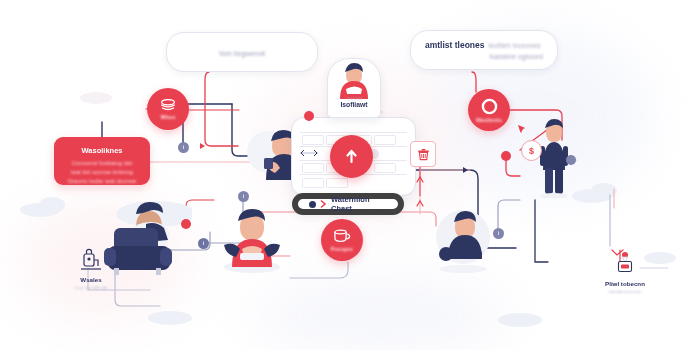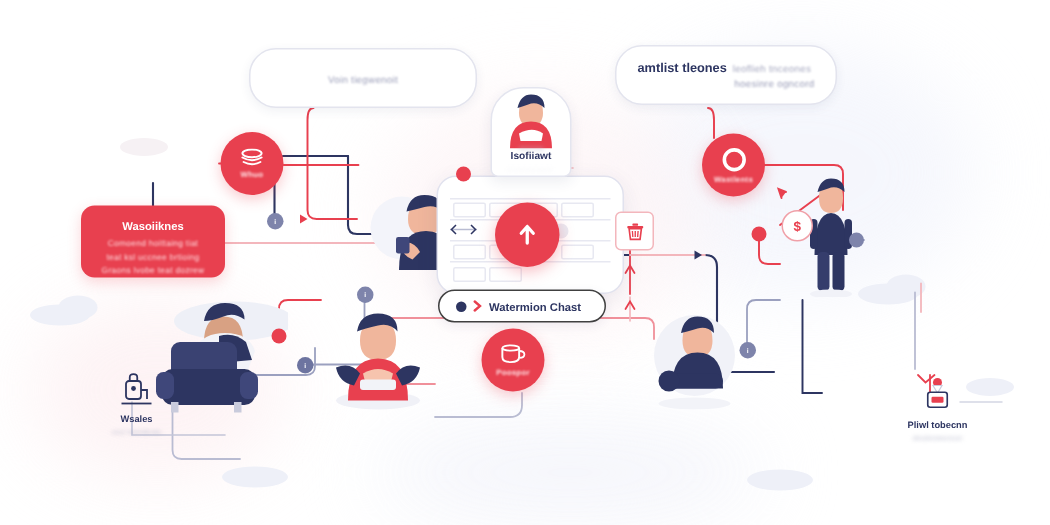--- a/index.html
+++ b/index.html
@@ -43,21 +43,21 @@
   
   #hub{position:absolute;background:#ffffff;border:1px solid #e1e2ee;border-radius:13px;
        box-shadow:0 4px 14px rgba(45,53,97,.09);}
   .hubline{position:absolute;background:#e7e8f1;height:1px;}
   .hubcell{position:absolute;border:1px solid #e7e8f1;border-radius:1.5px;}
   #hubdot{position:absolute;border-radius:50%;background:#e8404f;
           box-shadow:0 3px 10px rgba(232,64,79,.35);
           display:flex;align-items:center;justify-content:center;}
 
   
-  #centerpill{position:absolute;background:#fff;border:1px solid #404040;border-radius:14px;
+  #centerpill{position:absolute;background:#fff;border:6px solid #404040;border-radius:14px;
        box-shadow:0 2px 7px rgba(45,53,97,.08);display:flex;align-items:center;gap:4px;
        padding:0 11px;box-sizing:border-box;}
   #centerpill .ptxt{font-size:7.5px;font-weight:700;color:#2d3561;}
 
   
   #archcard{position:absolute;background:#fff;border:1px solid #e4e5ef;
        border-radius:22px 22px 5px 5px;box-shadow:0 3px 9px rgba(45,53,97,.09);overflow:hidden;}
   .arch-l1{position:absolute;left:0;right:0;text-align:center;font-size:6.8px;
            font-weight:700;color:#2d3561;}
   .arch-l0{position:absolute;left:0;right:0;text-align:center;font-size:3.6px;color:#b9bbcd;}

